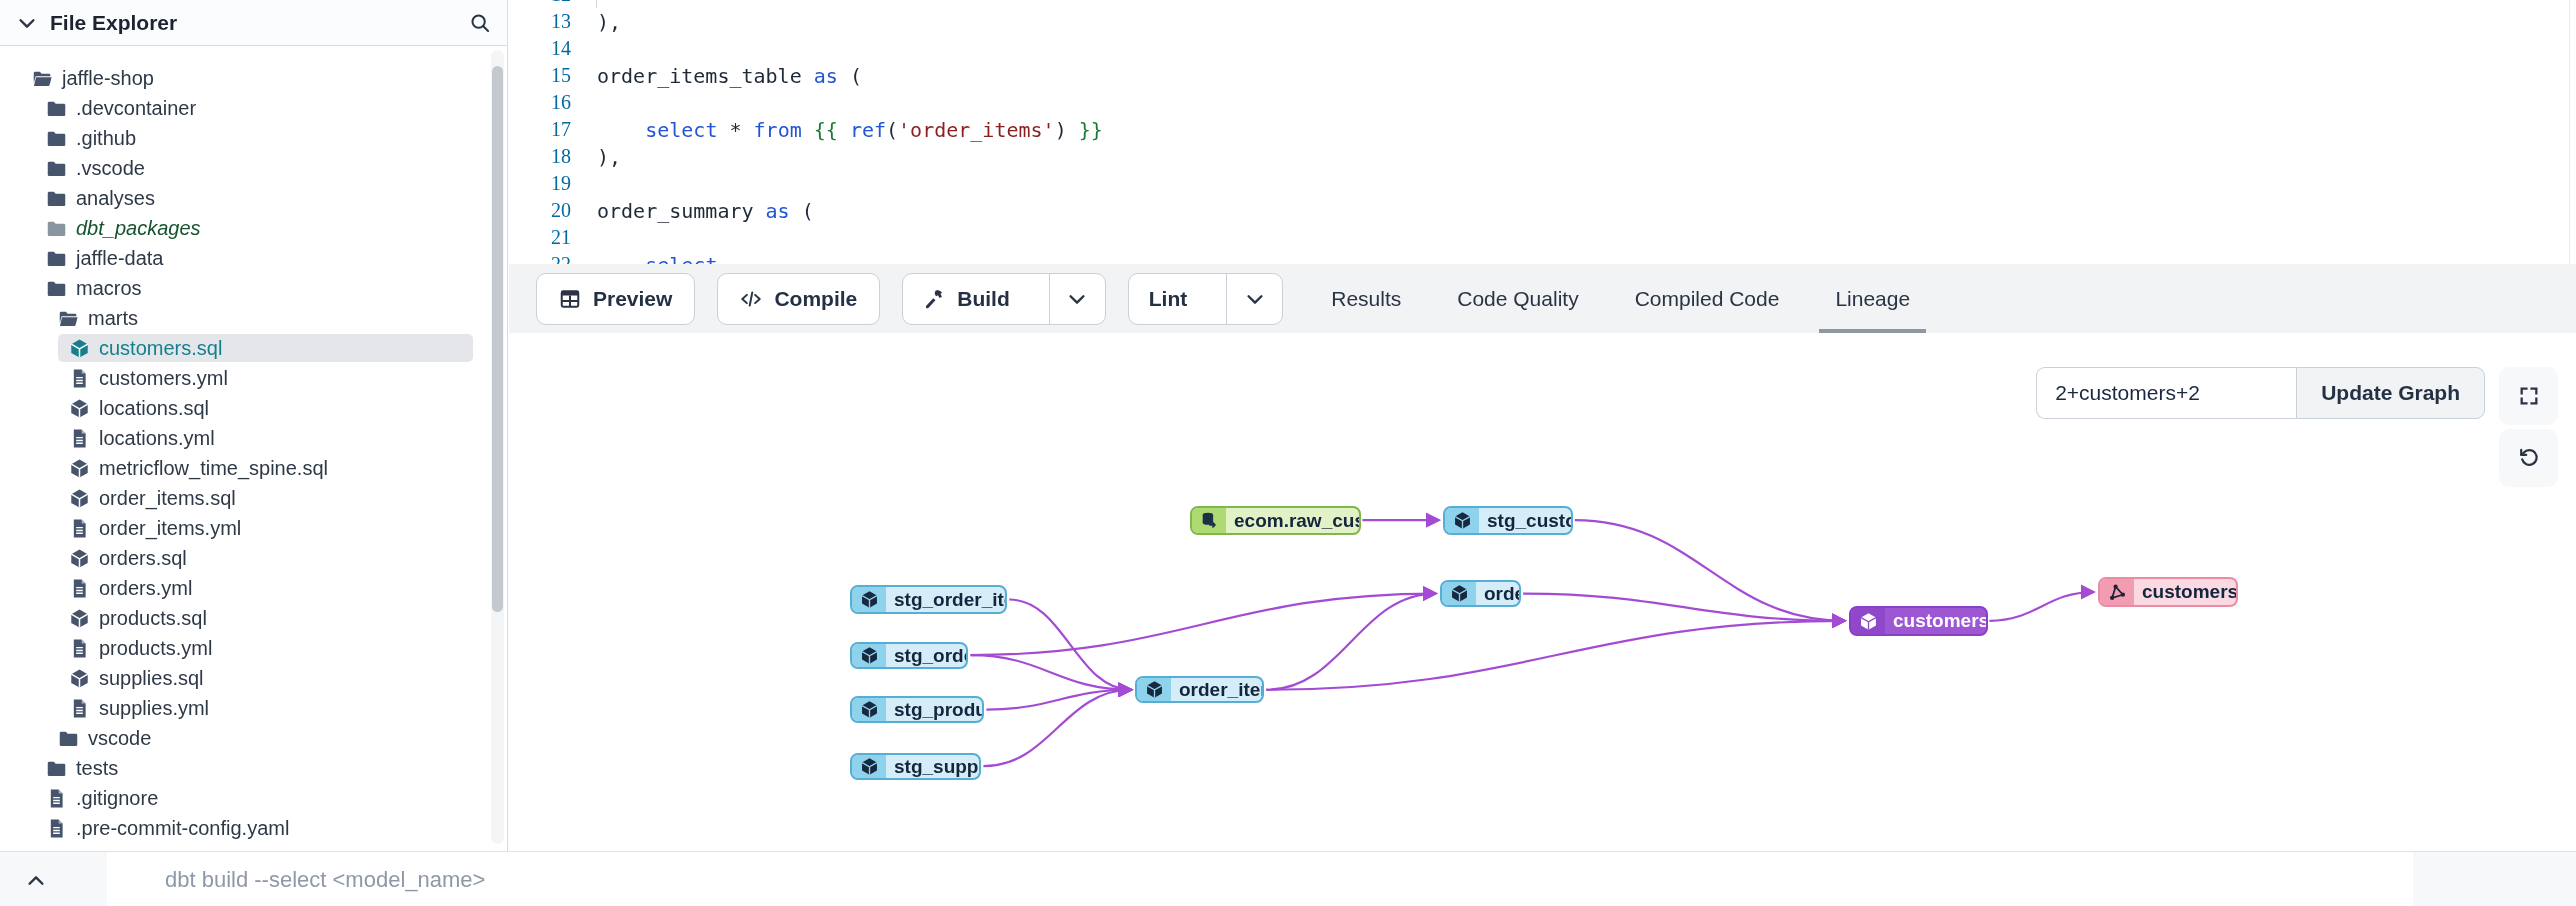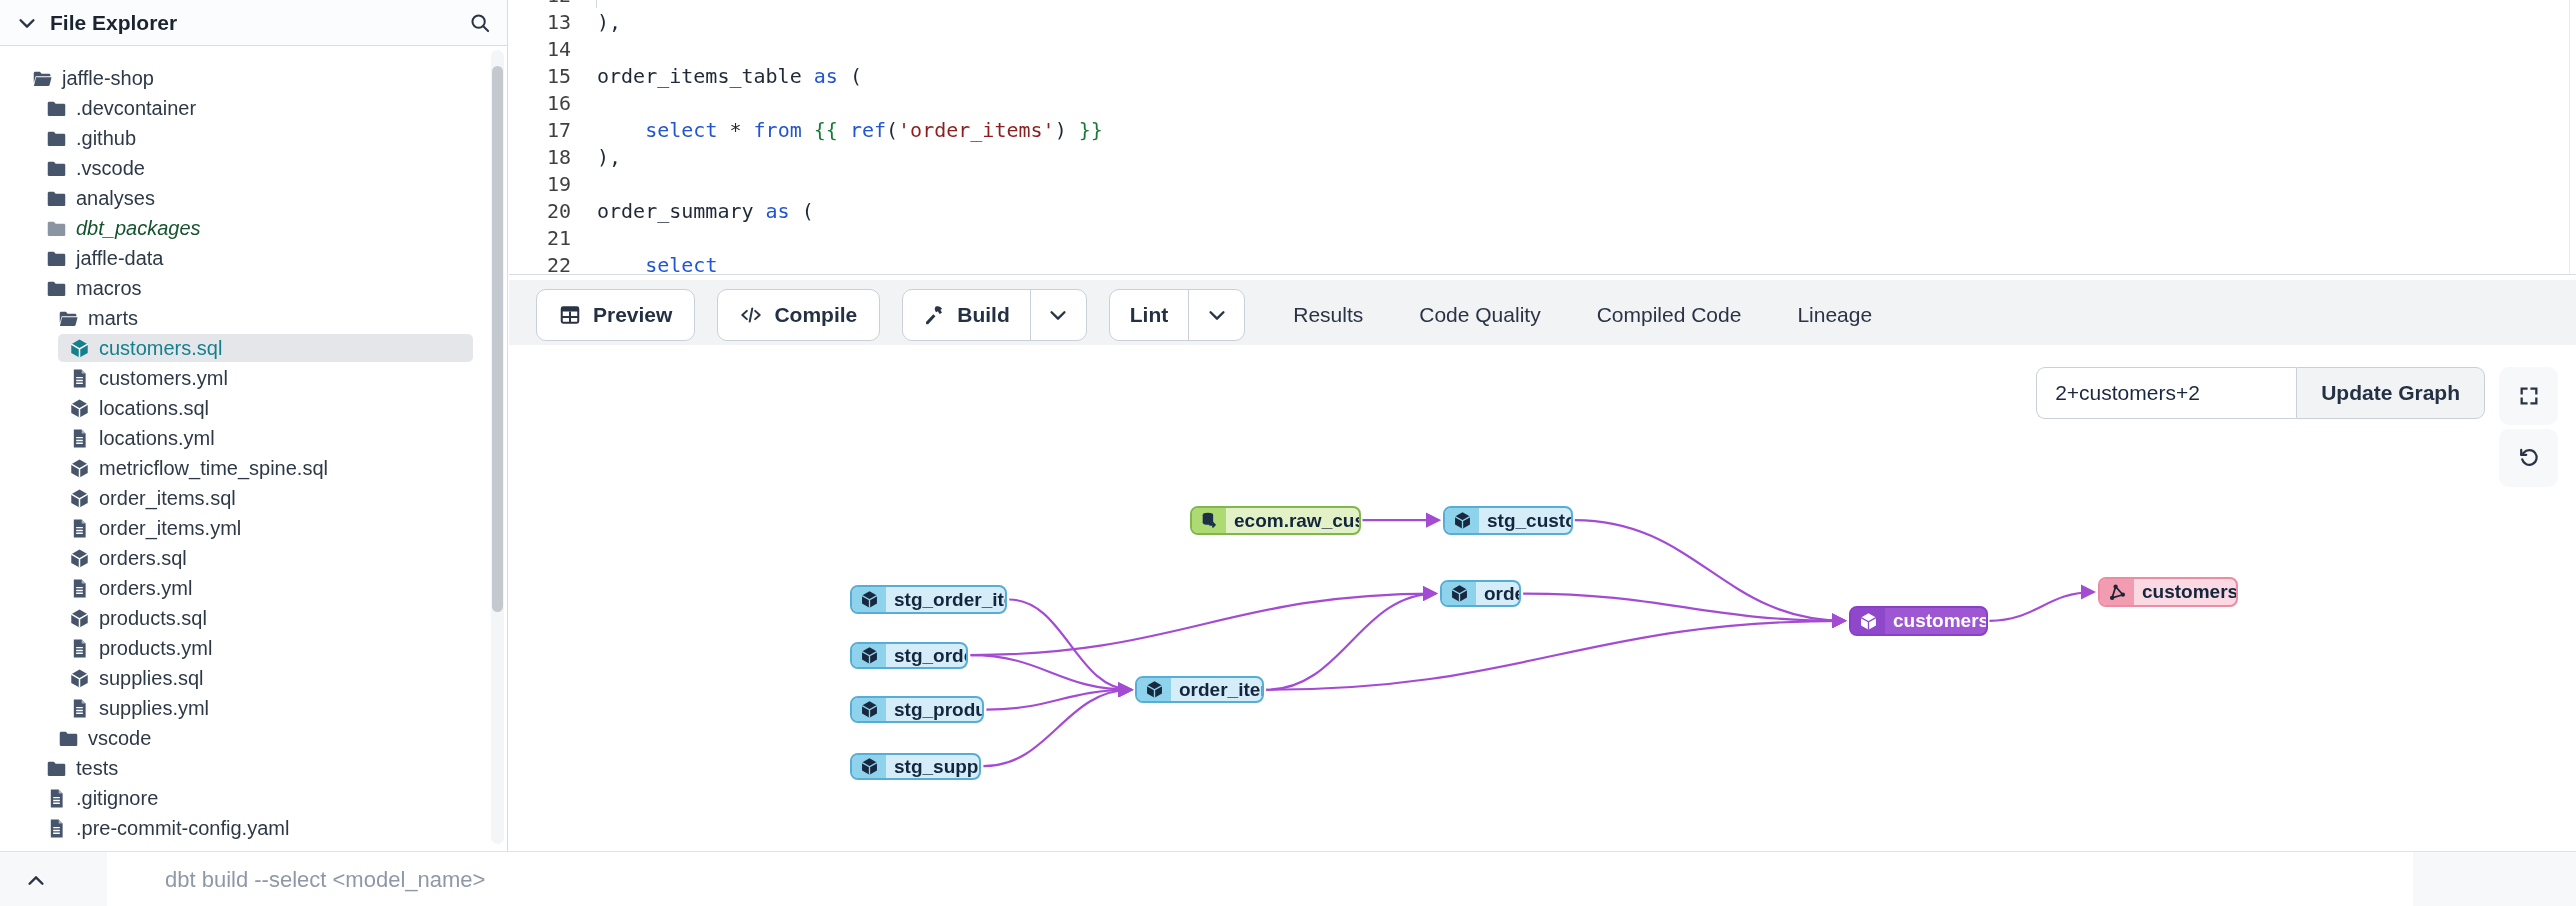--- a/index.html
+++ b/index.html
@@ -20,33 +20,33 @@
   .tree-row.selected .tlabel, .tree-row.selected .ticon { color:#15808d; }
   .tree-row.muted .tlabel { color:#14532d; font-style:italic; }
   .tree-row.muted .ticon { color:#8b94a1; }
   .sidebar-scrollbar { position:absolute; right:3px; top:50px; width:13px; height:794px; background:#f4f5f7; border-radius:7px; }
   .sidebar-scrollbar .thumb { position:absolute; left:1px; top:16px; width:11px; height:546px; background:#c4c9d0; border-radius:6px; }
 
   
   .editor { position:absolute; left:509px; top:0; width:2067px; height:275px; background:#fff; border-bottom:1px solid #d9dde2; overflow:hidden; font-family:"DejaVu Sans Mono", monospace; font-size:20px; }
   .editor-inner { position:absolute; left:0; top:-19px; width:100%; }
   .code-line { height:27px; display:flex; align-items:center; white-space:pre; }
-  .gutter { width:62px; text-align:right; color:#404040; flex:none; }
+  .gutter { width:62px; text-align:right; color:#0369a1; flex:none;font-family:Liberation Serif, serif; }
   .code-text { margin-left:26px; color:#1f2937; position:relative; }
   .code-line .guide { position:absolute; left:87px; top:0; width:1px; height:27px; background:#d5d9de; }
   .tok-kw { color:#2155d4; }
   .tok-jinja { color:#177a36; }
   .tok-str { color:#8b1f1f; }
   .editor-scroll-track { position:absolute; right:0; top:0; width:7px; height:275px; border-left:1px solid #e8eaed; }
 
   
-  .actionbar { position:absolute; left:509px; top:280px; width:2067px; height:69px; background:#f1f3f4; display:flex; align-items:center; }
+  .actionbar { position:absolute; left:509px; top:264px; width:2067px; height:69px; background:#f1f3f4; display:flex; align-items:center; }
   .btn { height:52px; background:#fff; border:1px solid #c9d0d8; border-radius:10px; display:flex; align-items:center; font-size:21px; font-weight:600; color:#243145; padding:0 22px; gap:12px; cursor:pointer; }
   .btn svg { flex:none; }
-  .split-btn { display:flex; height:52px; border:1px solid #c9d0d8; border-radius:10px; background:#fff; overflow:hidden; }
+  .split-btn { display:flex; height:52px; border:1px solid #c9d0d8; border-radius:10px; background:#fff; overflow:hidden;gap:19px; }
   .split-main { display:flex; align-items:center; gap:12px; font-size:21px; font-weight:600; color:#243145; padding:0 20px; cursor:pointer; }
   .split-caret { width:56px; display:flex; align-items:center; justify-content:center; border-left:1px solid #c9d0d8; color:#243145; cursor:pointer; }
   .tabs { display:flex; align-items:stretch; height:100%; margin-left:20px; }
   .tab { position:relative; display:flex; align-items:center; padding:0 16px; margin:0 12px; font-size:21px; color:#2a3446; font-weight:500; cursor:pointer; }
   .tab.active::after { content:""; position:absolute; left:0; right:0; bottom:0; height:4px; background:#8f97a3; }
 
   
   .lineage { position:absolute; left:509px; top:345px; width:2067px; height:506px; background:#fff; border-radius:0 0 14px 0; overflow:hidden; }
   .lineage-edges { position:absolute; left:0; top:0; }
   .lin-node { position:absolute; display:flex; align-items:stretch; border:2px solid; border-radius:8px; overflow:hidden; font-weight:bold; font-size:19px; cursor:pointer; }

